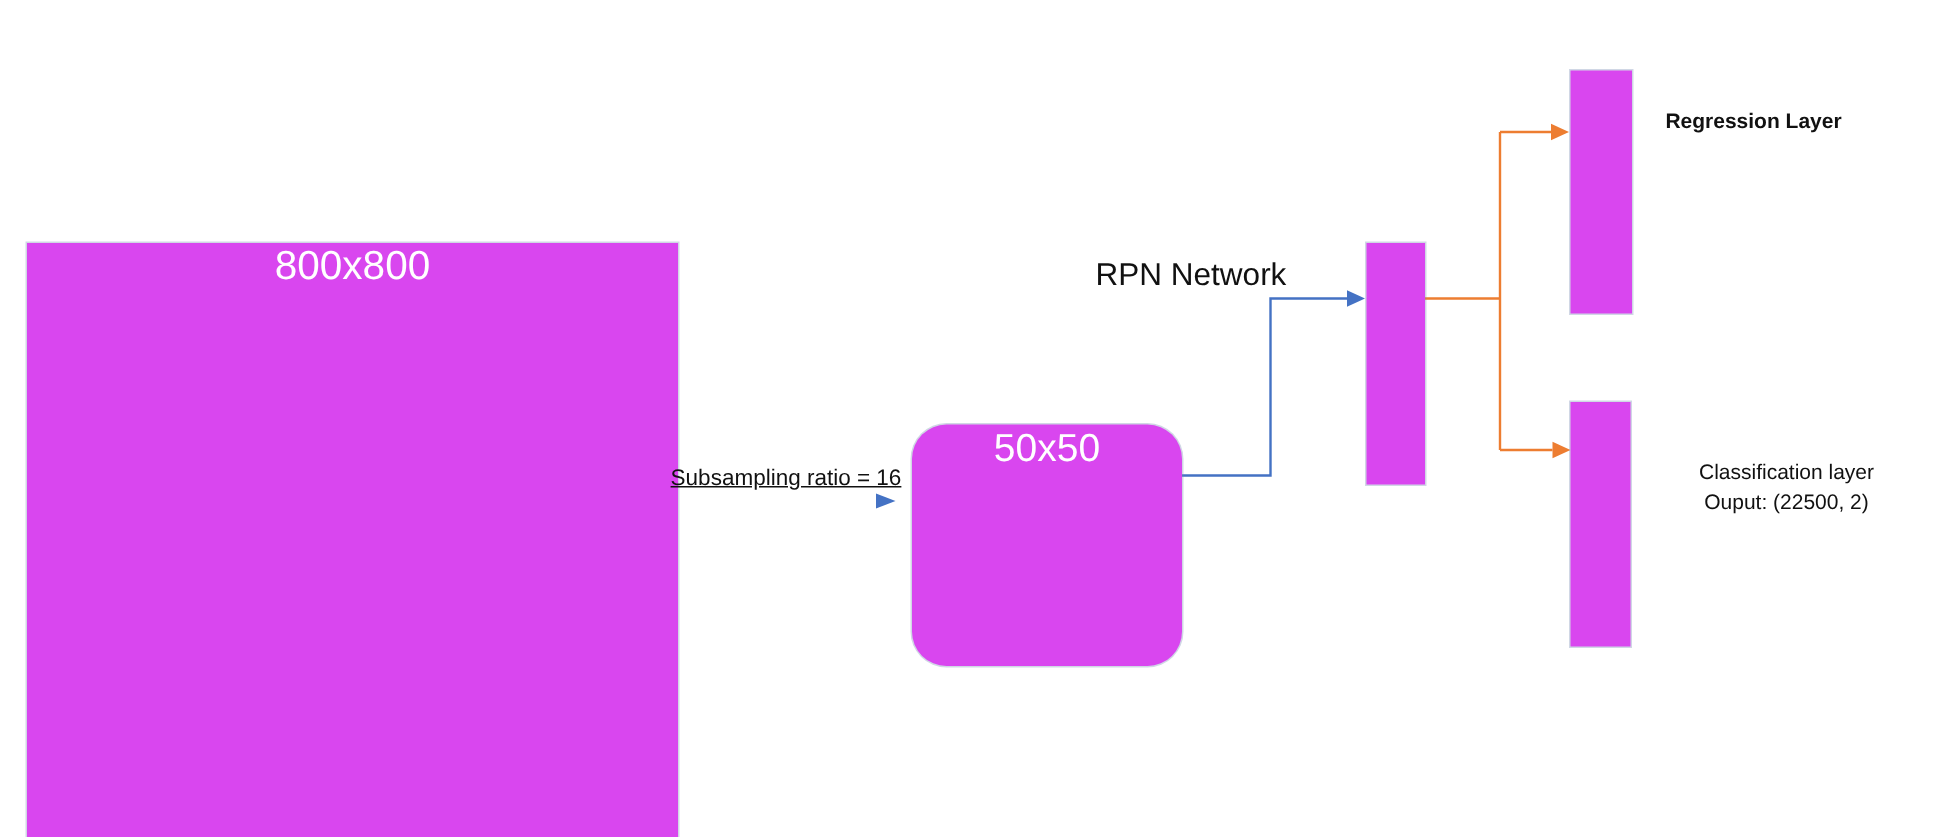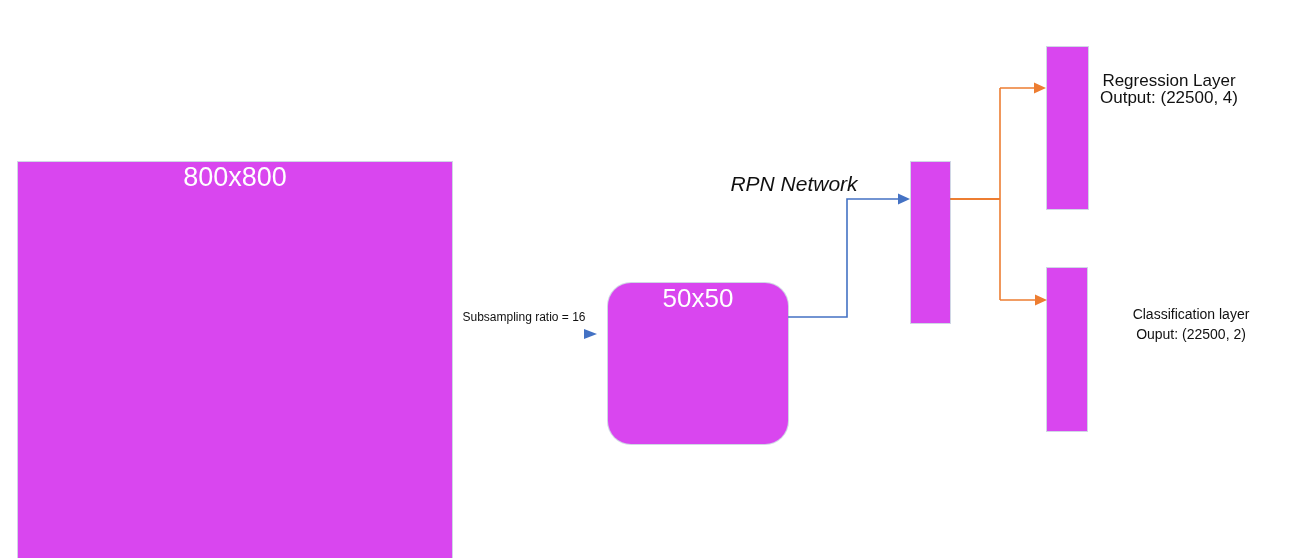--- a/index.html
+++ b/index.html
@@ -28,24 +28,24 @@
   .node-feature  { left: 608px;  top: 243px; width: 180px; height: 161px; font-size: 26px; border-radius: 23px; }
   .node-conv     { left: 911px;  top: 122px; width: 39px;  height: 161px; }
   .node-reg      { left: 1047px; top: 7px;   width: 41px;  height: 162px; }
   .node-cls      { left: 1047px; top: 228px; width: 40px;  height: 163px; }
 
   .lbl {
     position: absolute;
     color: #111111;
     text-align: center;
   }
-  .lbl-subsampling   { left: 424px;  top: 310px; width: 200px; font-size: 12px; }
-  .lbl-rpn           { left: 704px;  top: 172px; width: 180px; font-size: 21px; font-style: italic; }
+  .lbl-subsampling   { left: 424px;  top: 310px; width: 200px; font-size: 15px; text-decoration: underline; }
+  .lbl-rpn           { left: 704px;  top: 172px; width: 180px; font-size: 21px; }
   .lbl-conv          { left: 840px;  top: 285px; width: 180px; font-size: 21px; }
-  .lbl-regression    { left: 1069px; top: 72px;  width: 200px; font-size: 17px; line-height: 17px; }
+  .lbl-regression    { left: 1069px; top: 72px;  width: 200px; font-size: 14px; line-height: 17px; font-weight: bold; }
   .lbl-classification{ left: 1081px; top: 304px; width: 220px; font-size: 14px; line-height: 20px; }
 
   svg.connectors {
     position: absolute;
     left: 0; top: 0;
     width: 1294px;
     height: 558px;
     pointer-events: none;
   }
 </style>
@@ -100,21 +100,20 @@
 
   <div class="node node-cls"></div>
 
   <div class="lbl lbl-subsampling">Subsampling ratio = 16</div>
 
   <div class="lbl lbl-rpn">RPN Network</div>
 
 
   <div class="lbl lbl-regression">
     <div>Regression Layer</div>
-    <div>Output: (22500, 4)</div>
   </div>
 
   <div class="lbl lbl-classification">
     <div>Classification layer</div>
     <div>Ouput: (22500, 2)</div>
   </div>
 
 </div>
 
 </body></html>

